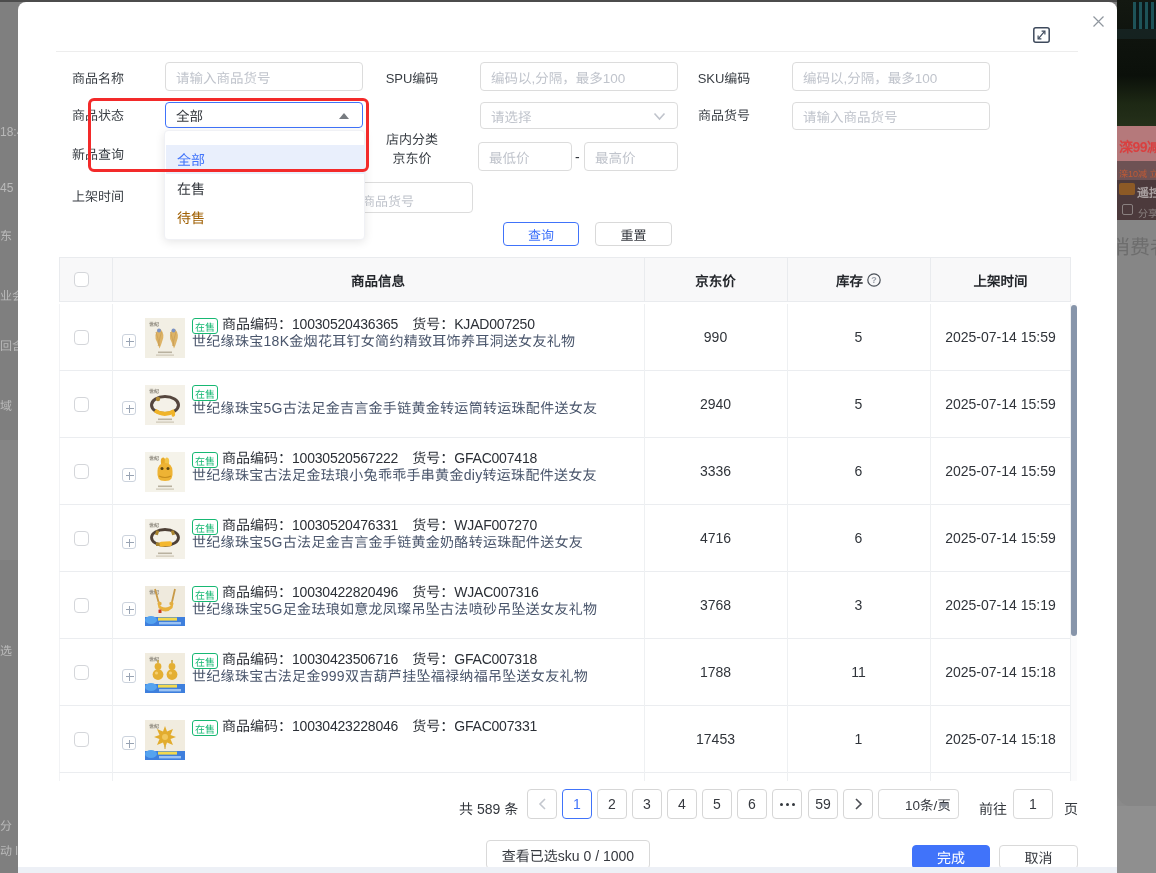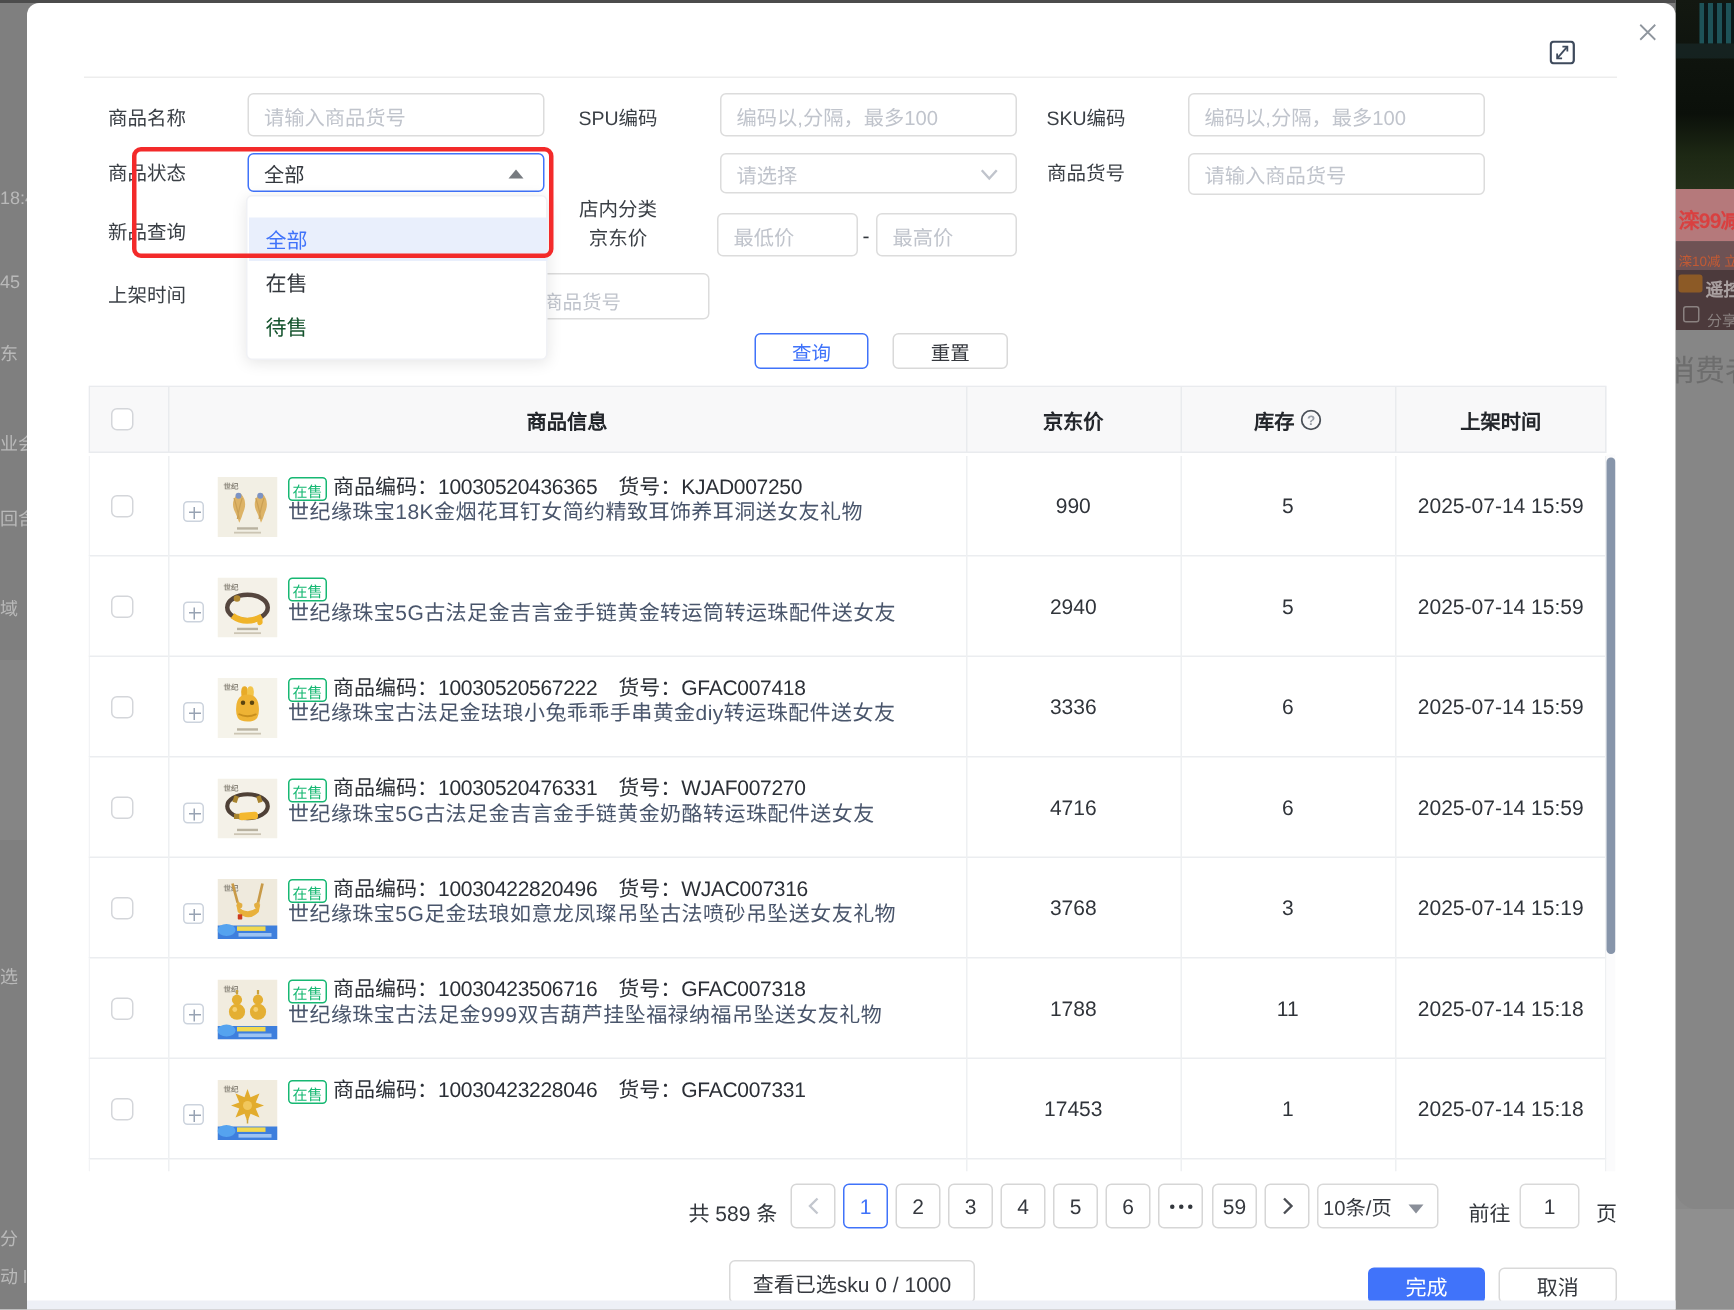--- a/index.html
+++ b/index.html
@@ -81,21 +81,21 @@
 <div class="inp" style="left:774px;top:100px;width:198px;height:28px;">请输入商品货号</div>
 <div class="inp" style="left:460px;top:140px;width:94px;height:29px;">最低价</div>
 <div class="abs" style="left:557px;top:147px;font-size:14px;color:#33373d;">-</div>
 <div class="inp" style="left:566px;top:140px;width:94px;height:29px;">最高价</div>
 <div class="inp" style="left:147px;top:180px;width:308px;height:31px;color:#c0c4cc;">
       <span style="position:absolute;left:196px;top:8px;font-size:13px;">商品货号</span>
     </div>
 <div class="abs" style="left:146px;top:128px;width:201px;height:110px;background:#fff;border:1px solid #f0f1f5;border-radius:4px;box-shadow:0 2px 10px rgba(0,0,0,0.10);">
 <div class="abs" style="left:1px;top:13.5px;width:199px;height:29px;background:#e9effc;display:flex;align-items:center;padding-left:11px;font-size:14px;color:#4073fa;">全部</div>
 <div class="abs" style="left:1px;top:42.5px;width:199px;height:29px;display:flex;align-items:center;padding-left:11px;font-size:14px;color:#33373d;">在售</div>
-<div class="abs" style="left:1px;top:71.5px;width:199px;height:29px;display:flex;align-items:center;padding-left:11px;font-size:14px;color:#14532d;">待售</div>
+<div class="abs" style="left:1px;top:71.5px;width:199px;height:29px;display:flex;align-items:center;padding-left:11px;font-size:14px;color:#a16207;">待售</div>
 </div>
 <div class="abs" style="left:70px;top:96px;width:281px;height:74px;border:3px solid #f32a2a;border-radius:6px;z-index:30;"></div>
 <div class="btn" style="left:485px;top:220px;width:76px;height:24px;border-color:#4073fa;color:#4073fa;">查询</div>
 <div class="btn" style="left:577px;top:220px;width:77px;height:24px;">重置</div>
 <div class="abs" style="left:41px;top:255px;width:1018px;height:524px;overflow:hidden;">
 <div class="abs" style="left:0;top:0;width:1012px;height:45px;background:#f8f8f9;border-top:1px solid #e9ebee;border-bottom:1px solid #e9ebee;border-left:1px solid #e9ebee;border-right:1px solid #e9ebee;"></div>
 <div class="cbx" style="left:15px;top:15px;background:#fff;"></div>
 <div class="hcell" style="left:53px;width:532px;">商品信息</div>
 <div class="hcell" style="left:585px;width:143px;">京东价</div>
 <div class="hcell" style="left:728px;width:143px;">库存<svg style="margin-left:4px;" width="14" height="14" viewBox="0 0 14 14">
@@ -336,21 +336,21 @@
         <i style="width:3px;height:3px;border-radius:50%;background:#33373d;"></i>
         <i style="width:3px;height:3px;border-radius:50%;background:#33373d;"></i>
       </div>
     </div>
 <div class="pg" style="left:790px;">59</div>
 <div class="pg" style="left:825px;">
       <svg width="9" height="12" viewBox="0 0 9 12">
         <path d="M2 1 L7 6 L2 11" fill="none" stroke="#4b4e54" stroke-width="1.6"></path>
       </svg>
     </div>
-<div class="btn" style="left:860px;top:787px;width:81px;height:30px;font-size:13.5px;justify-content:flex-start;padding-left:3px;">10条/页<div style="position:absolute;right:9px;top:13px;width:0;height:0;border-left:5px solid transparent;border-right:5px solid transparent;border-top:6px solid #8a8f99;"></div></div>
+<div class="btn" style="left:860px;top:787px;width:81px;height:30px;font-size:13.5px;justify-content:flex-start;padding-left:26px;">10条/页<div style="position:absolute;right:9px;top:13px;width:0;height:0;border-left:5px solid transparent;border-right:5px solid transparent;border-top:6px solid #8a8f99;"></div></div>
 <div class="abs" style="left:961px;top:796px;font-size:14px;color:#33373d;">前往</div>
 <div class="btn" style="left:995px;top:787px;width:40px;height:30px;font-size:14px;">1</div>
 <div class="abs" style="left:1046px;top:796px;font-size:14px;color:#33373d;">页</div>
 <div class="btn" style="left:468px;top:838px;width:164px;height:29px;font-size:14px;">查看已选sku 0 / 1000</div>
 <div class="btn" style="left:894px;top:843px;width:78px;height:24px;font-size:14px;background:#4073fa;border-color:#4073fa;color:#fff;">完成</div>
 <div class="btn" style="left:981px;top:843px;width:79px;height:24px;font-size:14px;">取消</div>
 <div class="abs" style="left:0;top:865px;width:1099px;height:6px;background:#edf0f6;"></div>
 </div>
 
 </body></html>

